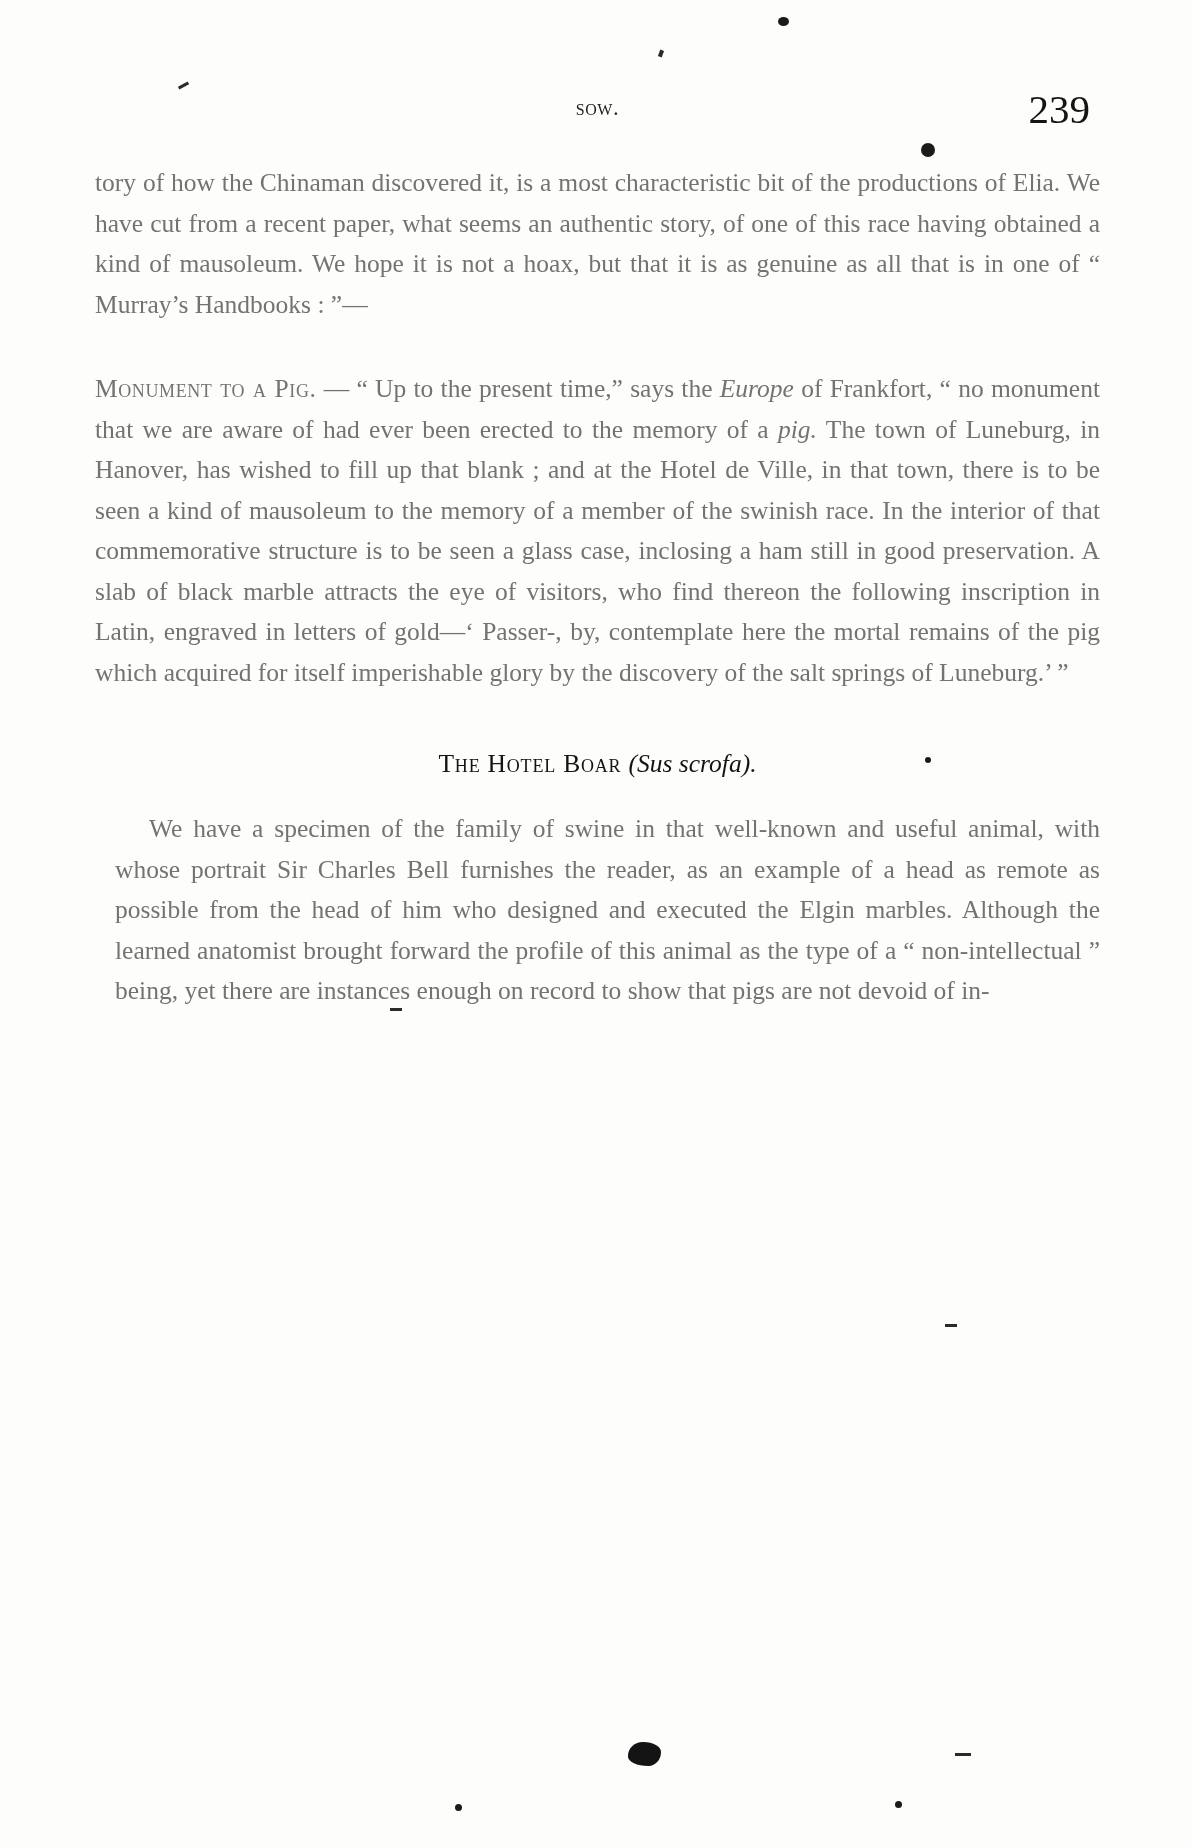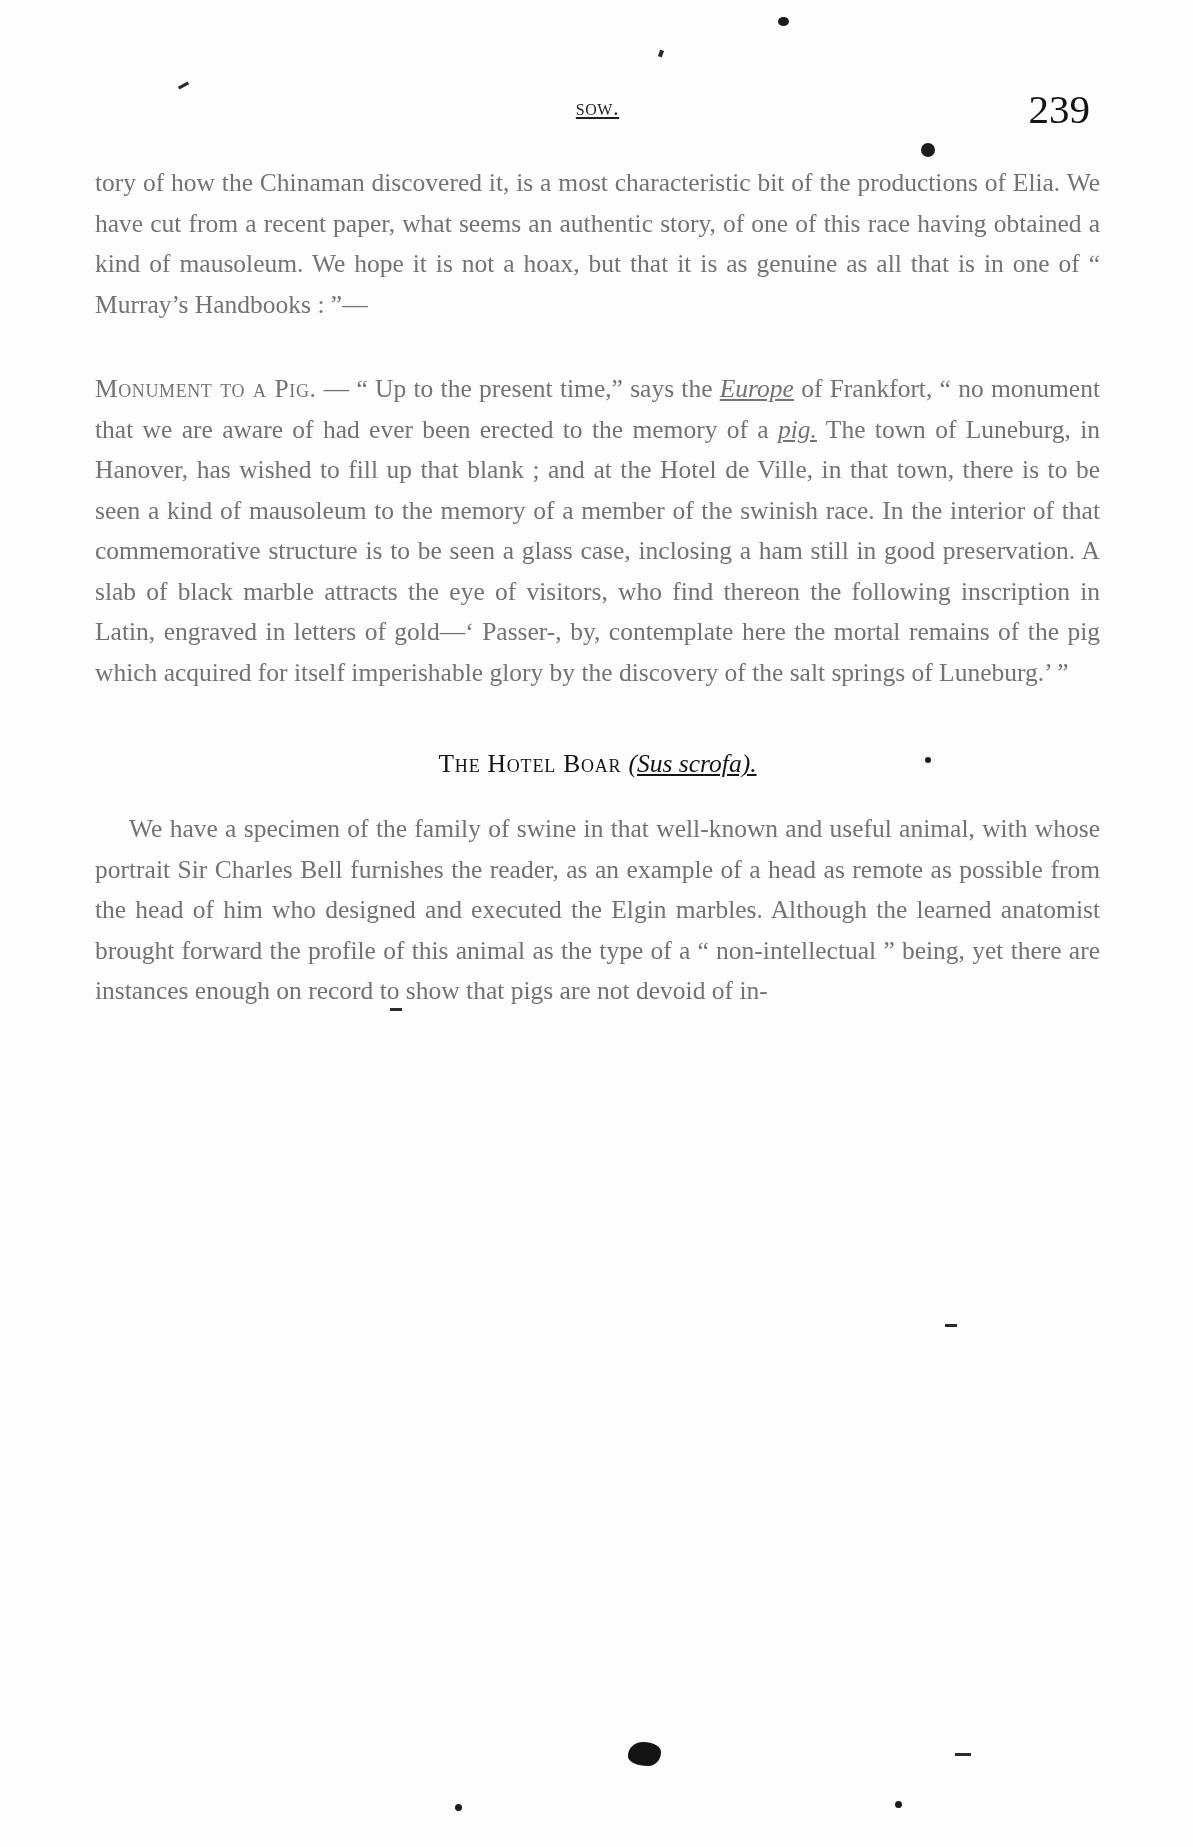--- a/index.html
+++ b/index.html
@@ -36,49 +36,49 @@
   .running-head {
     position: absolute;
     left: 0;
     right: 0;
     top: 10px;
     text-align: center;
     font-size: 23px;
     font-variant: small-caps;
     letter-spacing: 0.5px;
     color: #1f1f1f;
-    text-decoration: underline;
   }
   .folio {
     position: absolute;
     right: 10px;
     top: 0px;
     font-size: 41px;
     color: #141414;
   }
   p.body-par {
     margin: 0 0 0 0;
     font-size: 25.5px;
     line-height: 40.5px;
     text-align: justify;
     text-justify: inter-word;
     color: #737373;
     hyphens: manual;
   }
   p.body-par.indent {
     text-indent: 34px;
+    margin-left: 20px;
   }
   .gap-small { height: 30px; }
   .gap-med { height: 44px; }
   .gap-large { height: 56px; }
   .smallcaps {
     font-variant: small-caps;
     letter-spacing: 0.6px;
   }
-  .ital { font-style: italic; text-decoration: underline; }
+  .ital { font-style: italic; }
   .section-head {
     text-align: center;
     font-size: 25.5px;
     font-variant: small-caps;
     letter-spacing: 0.8px;
     margin: 0;
     color: #141414;
   }
   .section-head .ital {
     font-variant: normal;

